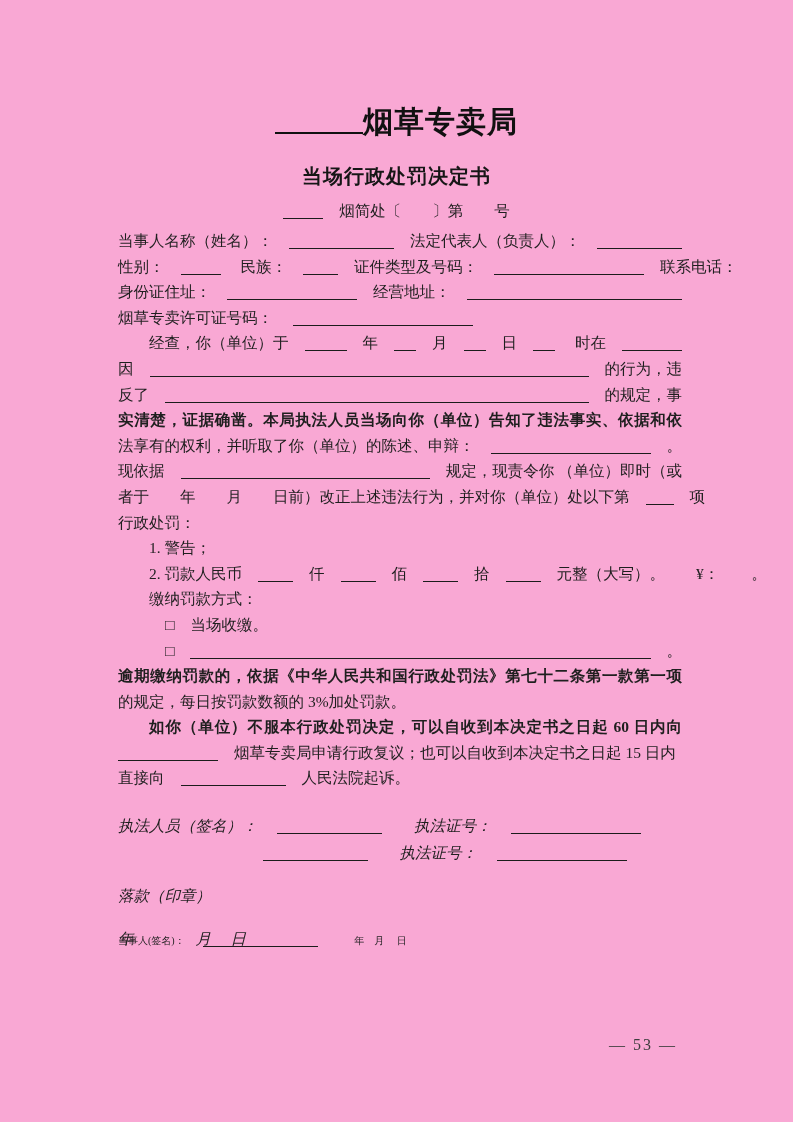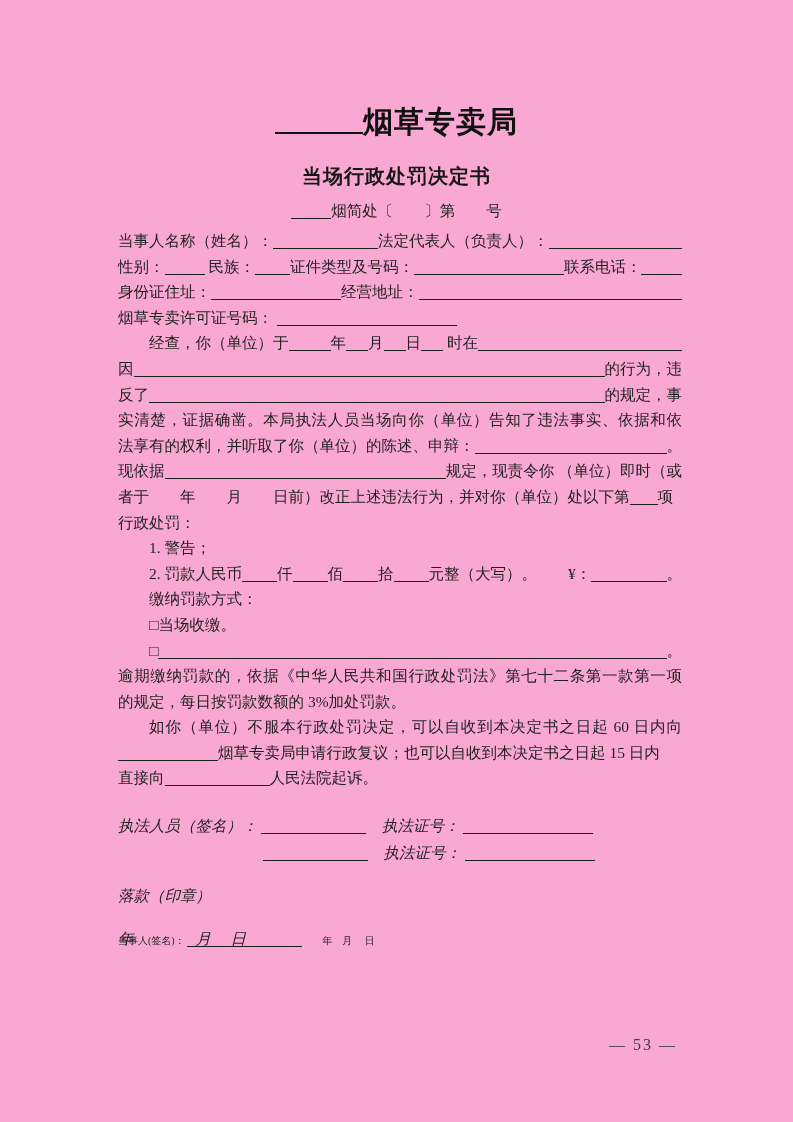--- a/index.html
+++ b/index.html
@@ -29,31 +29,31 @@
     font-family:"Liberation Sans","DejaVu Sans",sans-serif;
     letter-spacing:1px;color:#161616;
   }
   .docnum{position:absolute;top:200px;left:0;width:100%;font-size:15.5px;line-height:22px;}
   .docnum .fline{justify-content:center;}
   
   .body-block{position:absolute;top:228px;left:118px;width:564px;font-size:15.5px;line-height:25.6px;}
   .sig-block{position:absolute;top:812px;left:118px;width:564px;font-size:15.5px;line-height:27px;font-style:italic;}
   .party-block{position:absolute;top:928px;left:118px;width:564px;font-size:10px;line-height:26px;}
   
-  .fline{display:flex;align-items:baseline;flex-wrap:nowrap;}
+  .fline{display:flex;align-items:baseline;flex-wrap:nowrap;gap:16px;}
   .fline .t{white-space:pre;flex:0 0 auto;}
   .ul{
     display:inline-block;flex:0 0 auto;
     height:2px;align-self:baseline;
     border-bottom:1.8px solid #1c1c1c;
     transform:translateY(3px);
   }
   .ul.fill{flex:1 1 auto;}
   .tline{white-space:pre-wrap;}
-  .just{white-space:normal;text-align:justify;text-align-last:justify;}
+  .just{white-space:normal;text-align:justify;text-align-last:justify;font-weight:bold;}
   .ralign{white-space:pre;text-align:left;margin-right:-13px;margin-top:16px;}
   
   .footer{
     position:absolute;top:1036px;left:0;width:100%;
     text-align:right;padding-right:116px;box-sizing:border-box;
     font-size:16px;letter-spacing:2px;color:#3d3d3d;
   }
 </style>
 </head>
 <body>

